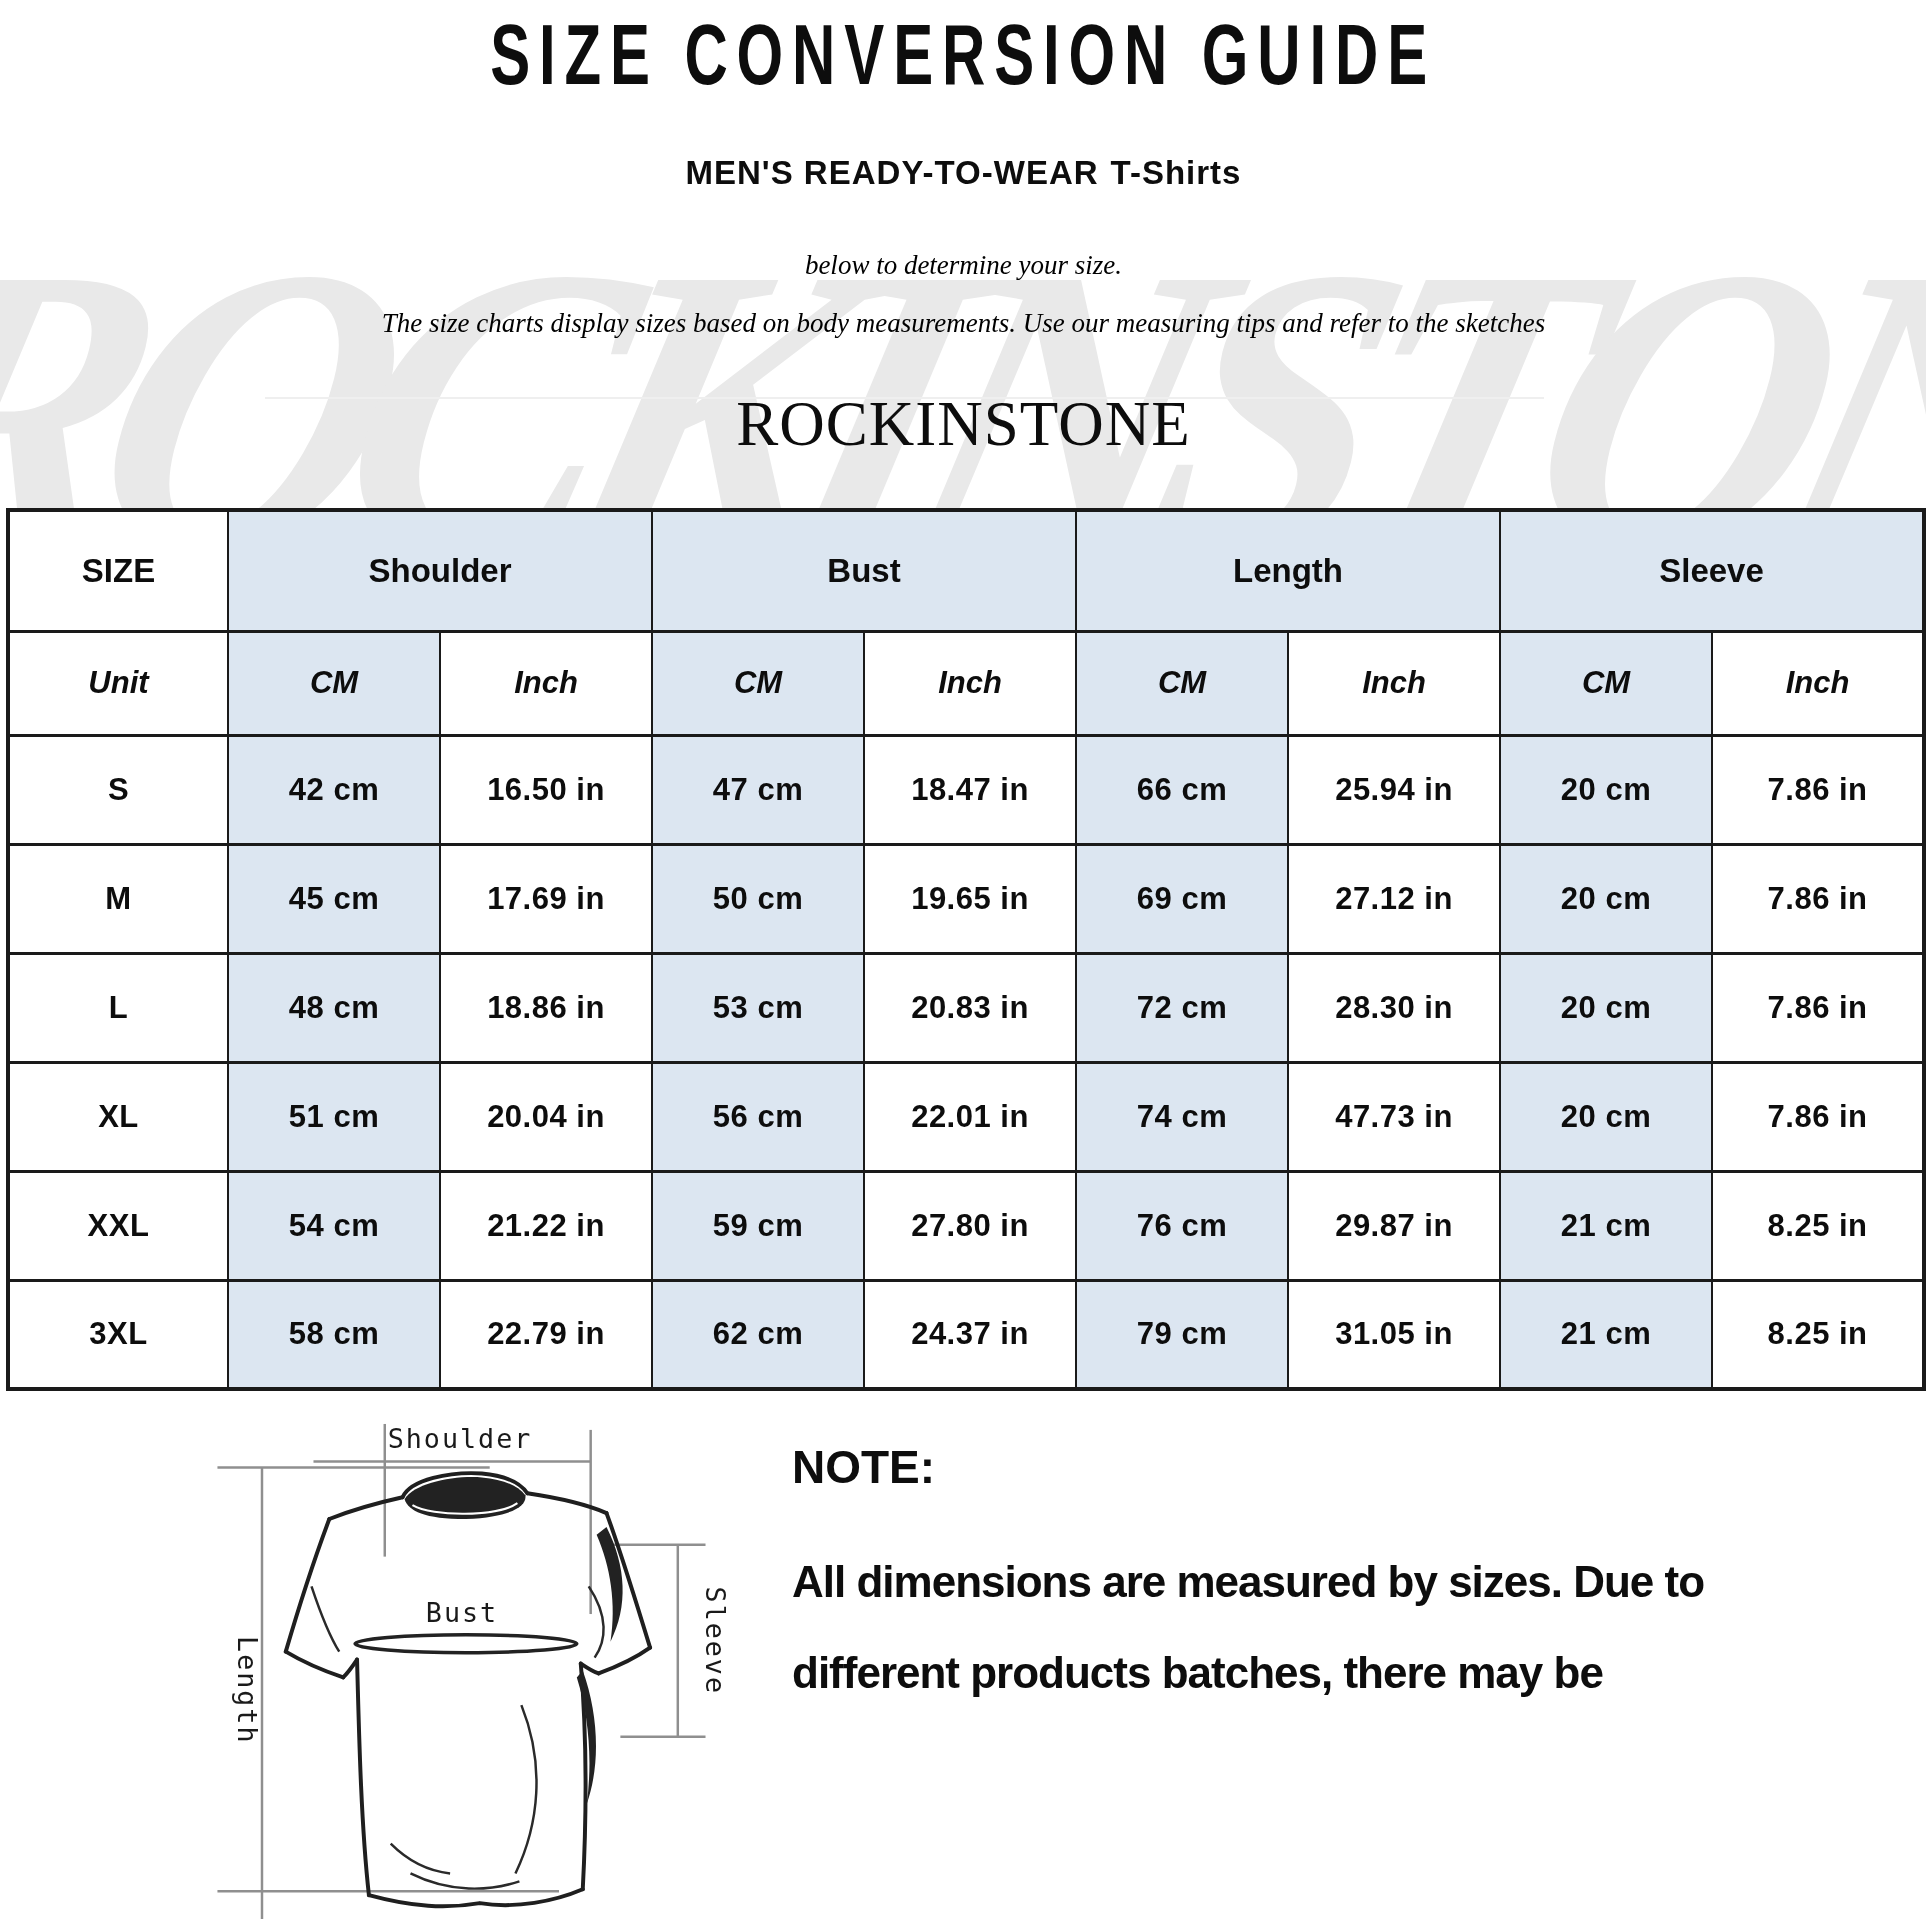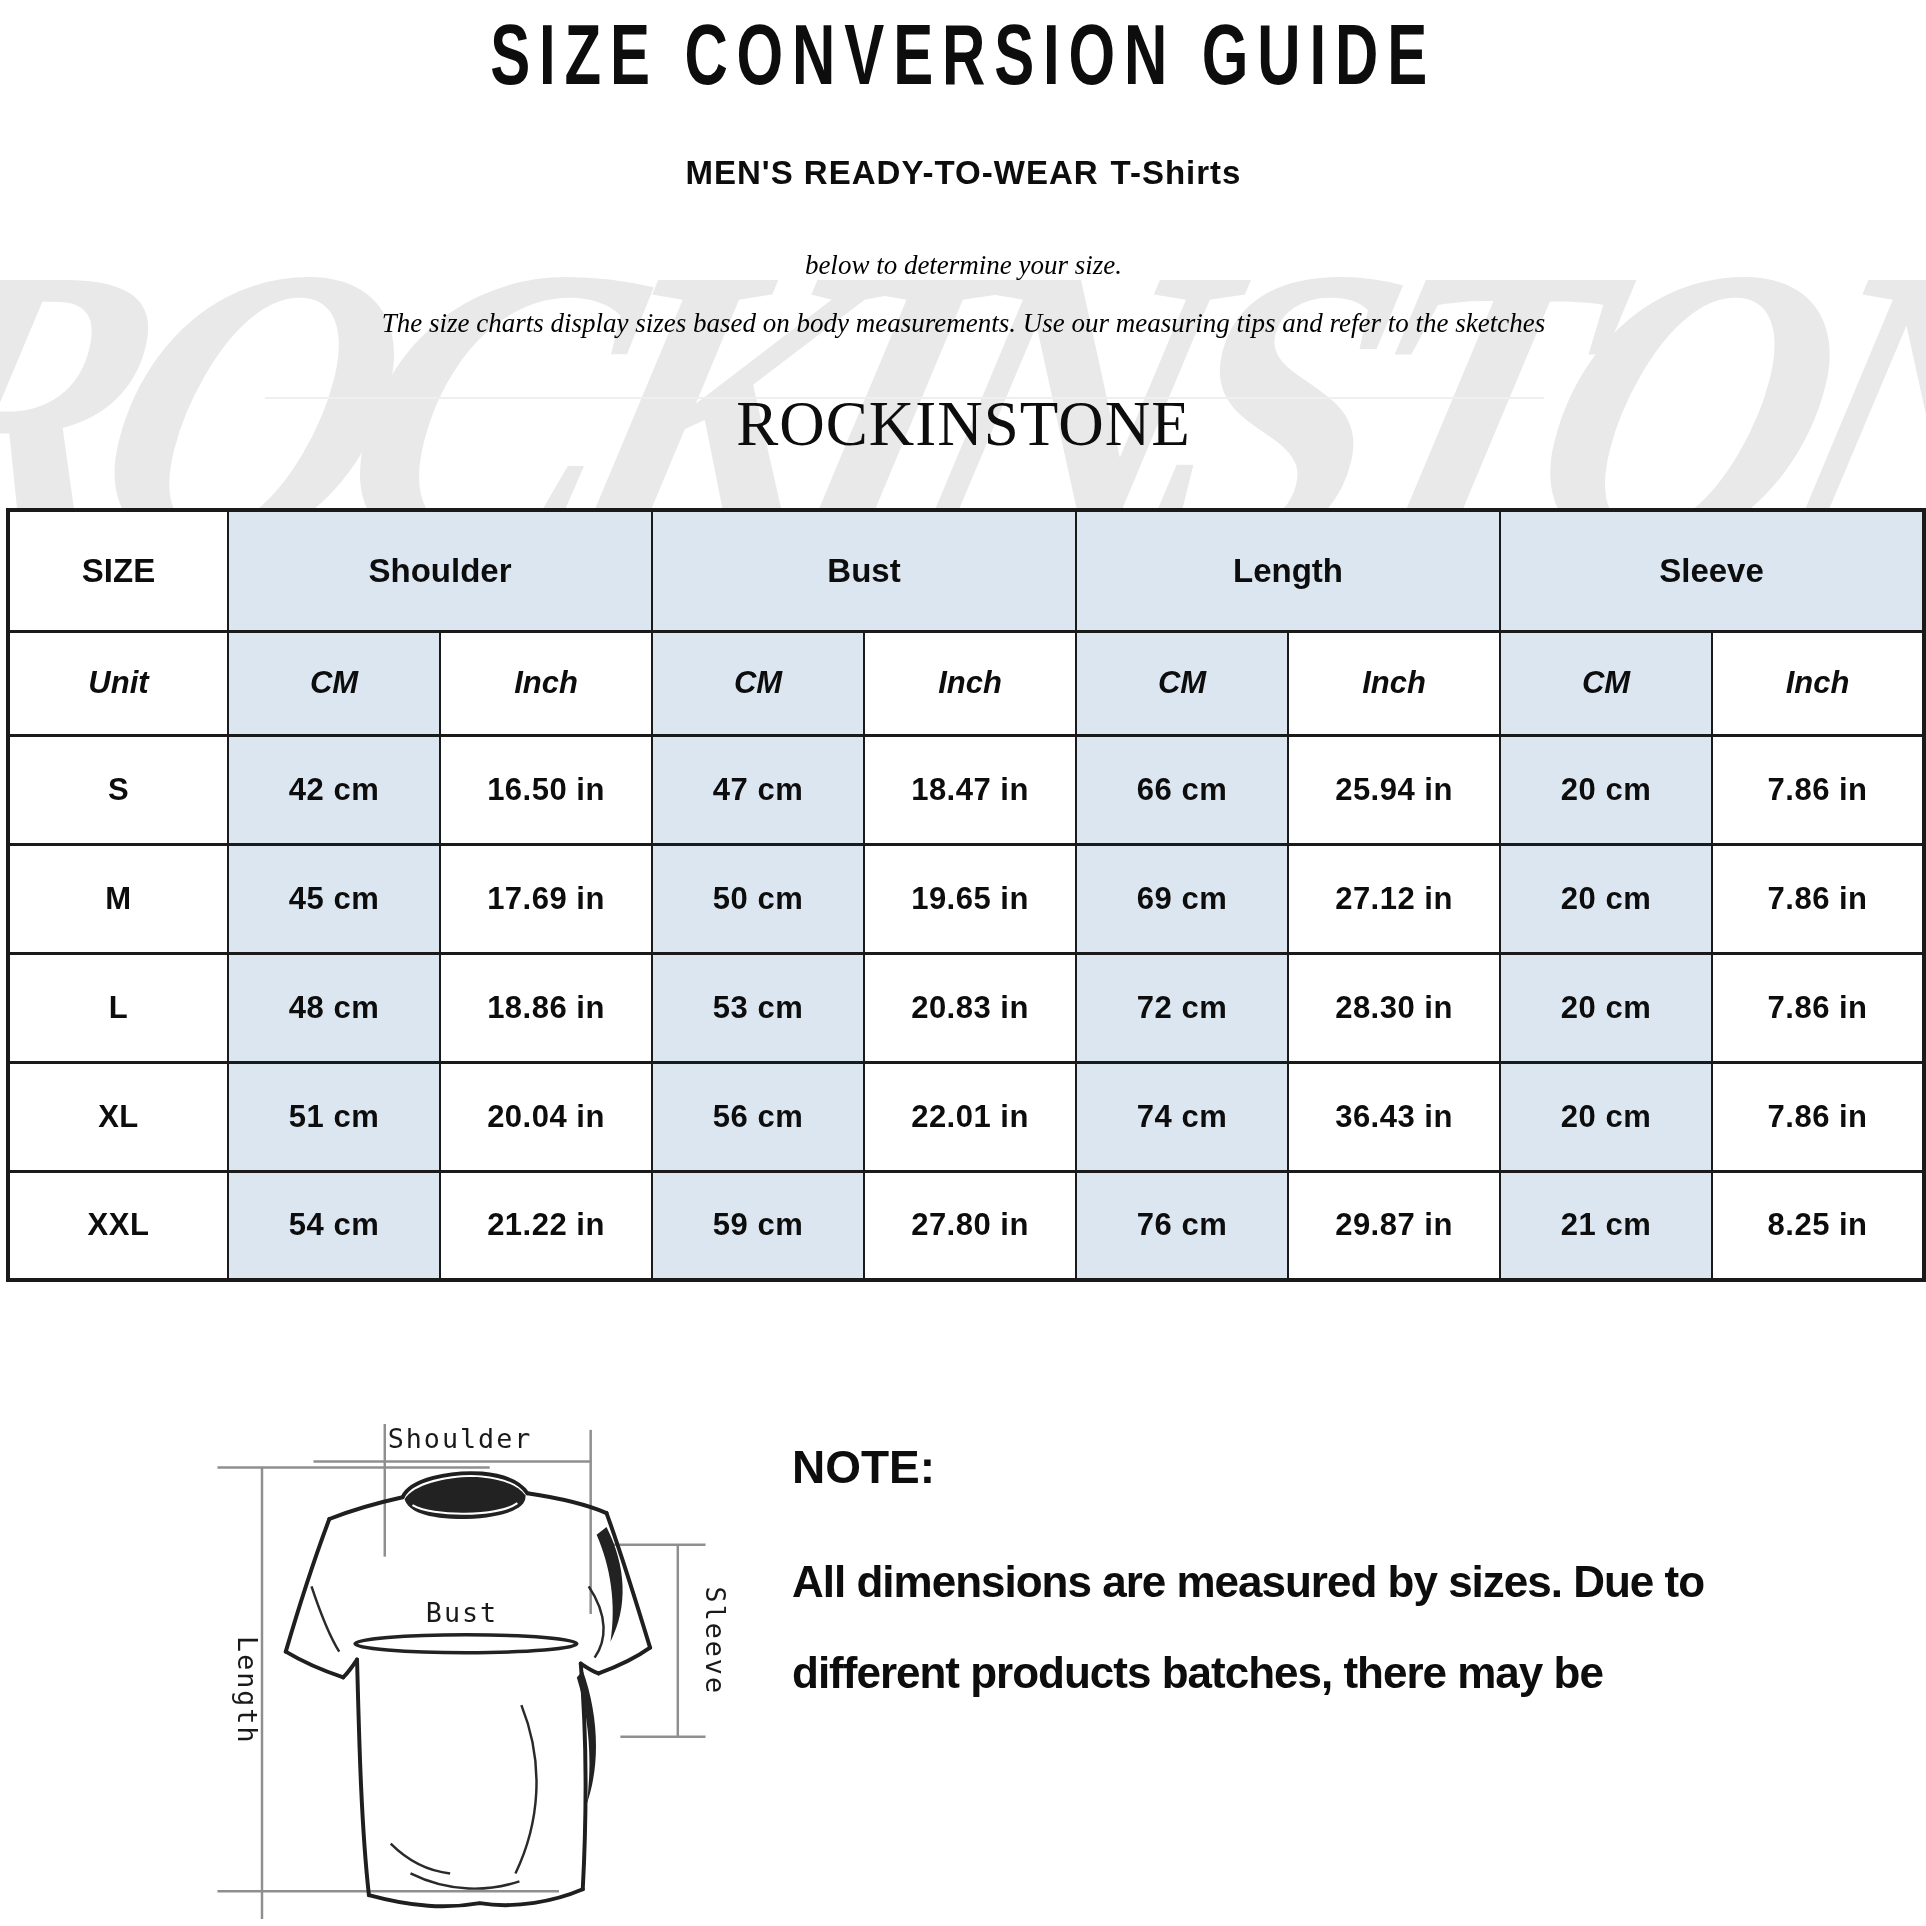--- a/index.html
+++ b/index.html
@@ -240,32 +240,43 @@
         <td class="blue">20 cm</td>
         <td>7.86 in</td>
       </tr>
       <tr class="r-data">
         <td>XL</td>
         <td class="blue">51 cm</td>
         <td>20.04 in</td>
         <td class="blue">56 cm</td>
         <td>22.01 in</td>
         <td class="blue">74 cm</td>
-        <td>36.43 in</td>
+        <td>47.73 in</td>
         <td class="blue">20 cm</td>
         <td>7.86 in</td>
       </tr>
       <tr class="r-data">
         <td>XXL</td>
         <td class="blue">54 cm</td>
         <td>21.22 in</td>
         <td class="blue">59 cm</td>
         <td>27.80 in</td>
         <td class="blue">76 cm</td>
         <td>29.87 in</td>
+        <td class="blue">21 cm</td>
+        <td>8.25 in</td>
+      </tr>
+      <tr class="r-data">
+        <td>3XL</td>
+        <td class="blue">58 cm</td>
+        <td>22.79 in</td>
+        <td class="blue">62 cm</td>
+        <td>24.37 in</td>
+        <td class="blue">79 cm</td>
+        <td>31.05 in</td>
         <td class="blue">21 cm</td>
         <td>8.25 in</td>
       </tr>
     </tbody>
   </table>
 
   <svg class="diagram" width="594" height="519" viewBox="0 0 600 524">
 
     <g stroke="#8f8f8f" stroke-width="2.5" fill="none">
       <path d="M100 60 V516"></path>

